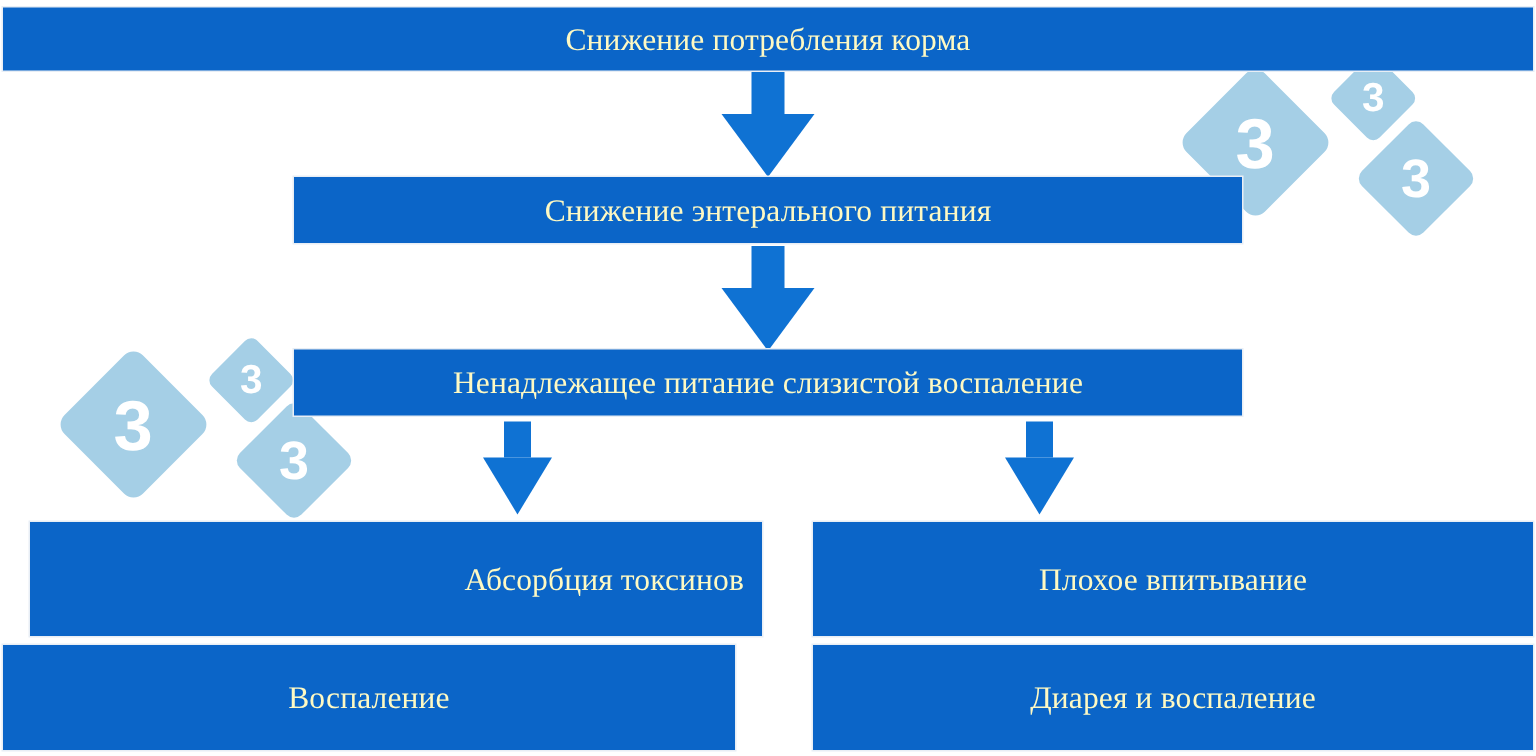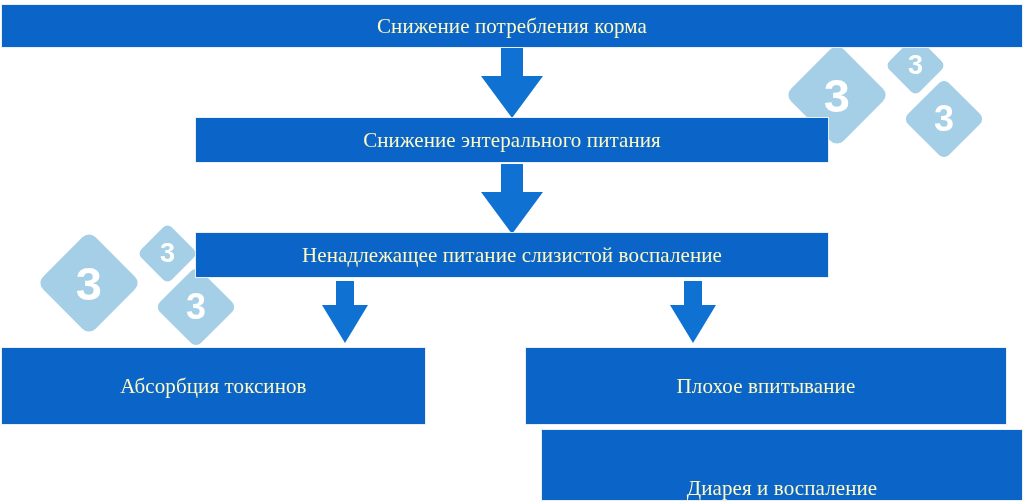--- a/index.html
+++ b/index.html
@@ -83,24 +83,24 @@
     font-size: 21px;
     line-height: 1.15;
     padding: 0 12px;
     letter-spacing: 0.1px;
     white-space: nowrap;
   }
 
   #box-feed       { left: 2px;   top: 5px;   width: 1020px; height: 42px; }
   #box-enteral    { left: 196px; top: 118px; width: 632px;  height: 44px; }
   #box-mucosa     { left: 196px; top: 233px; width: 632px;  height: 44px; }
-  #box-toxins     { left: 2px;   top: 348px; width: 423px;  height: 76px; }
+  #box-toxins     { left: 20px;   top: 348px; width: 488px;  height: 76px; justify-content: flex-end; }
   #box-inflam     { left: 2px;   top: 430px; width: 488px;  height: 70px; }
-  #box-absorption { left: 526px; top: 348px; width: 480px;  height: 76px; }
-  #box-diarrhea   { left: 542px; top: 430px; width: 480px;  height: 70px; align-items: flex-end; }
+  #box-absorption { left: 542px; top: 348px; width: 480px;  height: 76px; }
+  #box-diarrhea   { left: 542px; top: 430px; width: 480px;  height: 70px; }
 
   
   .arrow {
     position: absolute;
     background: #0f72d3;
   }
   .arrow .shaft {
     position: absolute;
     left: 50%;
     top: 0;
@@ -202,20 +202,23 @@
   </div>
 
   <div class="arrow arrow-sm" id="arrow-4">
     <div class="shaft"></div>
     <div class="head"></div>
   </div>
 
   <div class="box" id="box-toxins">
     <div class="box-label">Абсорбция токсинов</div>
   </div>
+  <div class="box" id="box-inflam">
+    <div class="box-label">Воспаление</div>
+  </div>
 
   <div class="box" id="box-absorption">
     <div class="box-label">Плохое впитывание</div>
   </div>
   <div class="box" id="box-diarrhea">
     <div class="box-label">Диарея и воспаление</div>
   </div>
 
 </div>
 

